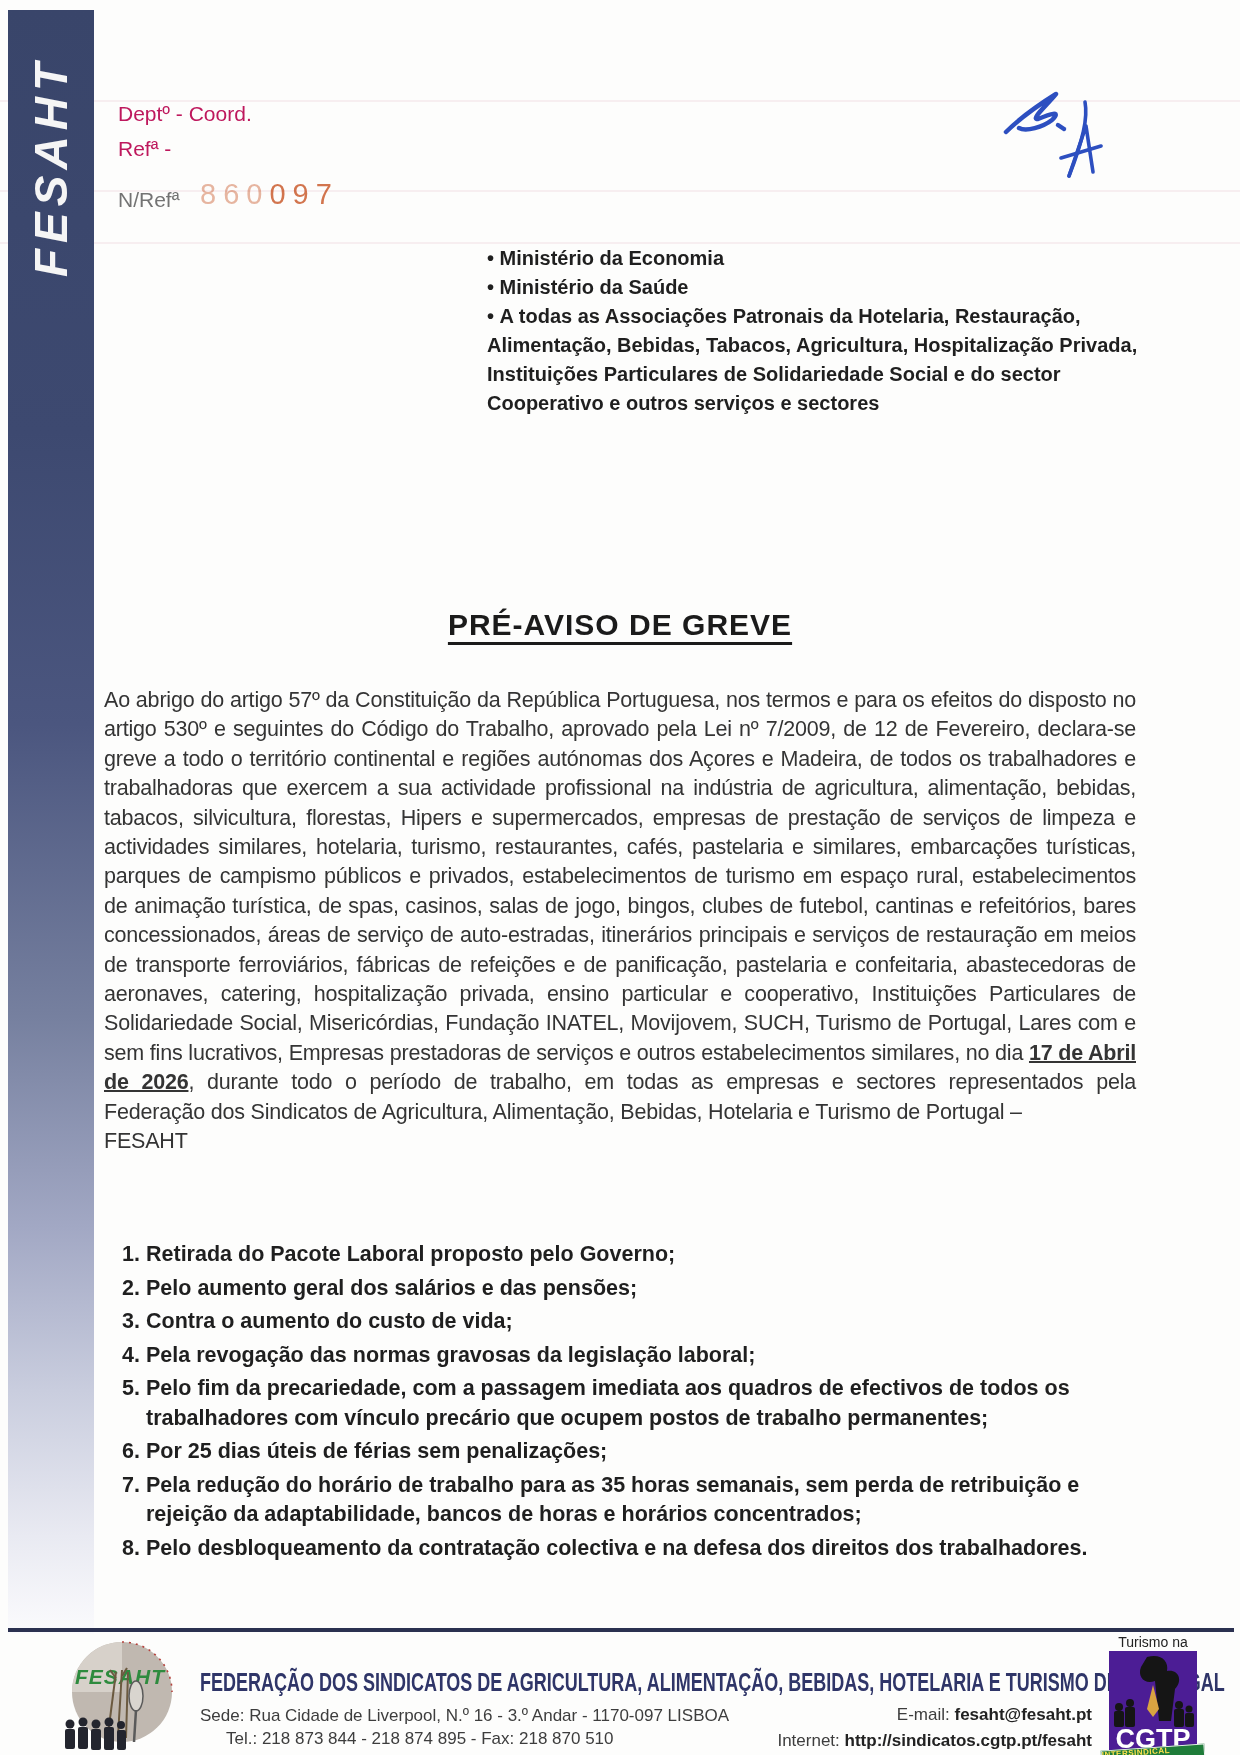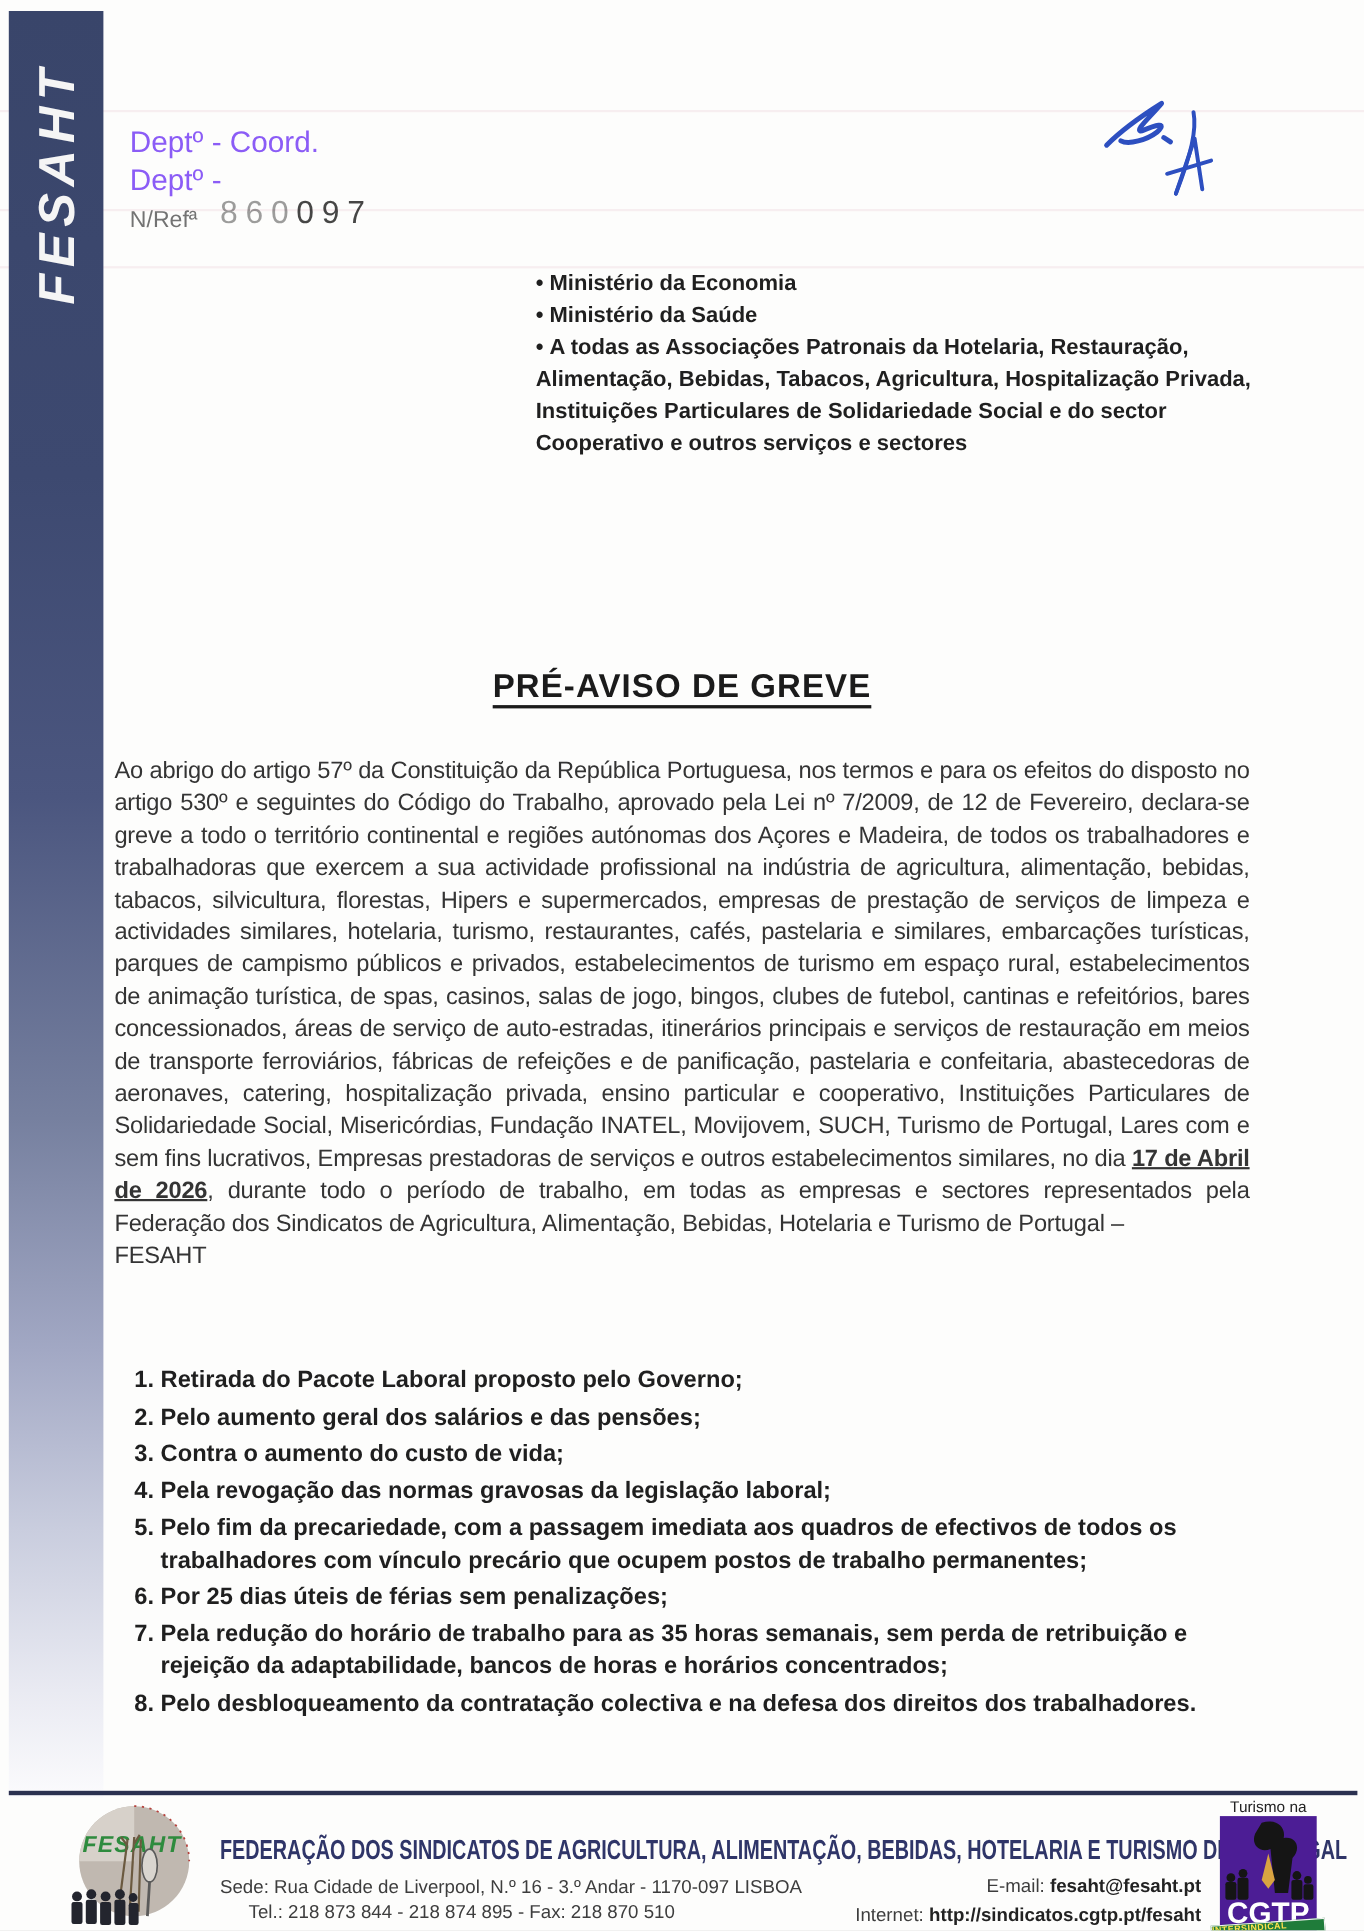--- a/index.html
+++ b/index.html
@@ -16,23 +16,23 @@
     background:linear-gradient(180deg,#39456a 0%,#3d4970 26%,#4b567f 44%,#76809f  62%,#a2a8c4 75%,#c9cdde 85%,#e9eaf2 94%,#fbfbfd 100%);
   }
   .banner-text{
     position:absolute;left:8px;top:42px;width:86px;height:250px;
     display:flex;align-items:center;justify-content:center;
     writing-mode:vertical-rl;transform:rotate(180deg);
     color:#f5f5f5;font-size:46px;font-weight:700;font-style:italic;letter-spacing:6px;
   }
 
   
-  .meta{position:absolute;left:118px;top:112px;font-size:27px;line-height:35px;color:#8b5cf6;}
+  .meta{position:absolute;left:118px;top:96px;font-size:21px;line-height:35px;color:#be185d;}
   .ref-row{position:absolute;left:118px;top:188px;font-size:21px;color:#737373;}
-  .stamp{position:absolute;left:200px;top:178px;font-size:29px;letter-spacing:7px;color:#000000;font-weight:400;}
+  .stamp{position:absolute;left:200px;top:178px;font-size:29px;letter-spacing:7px;color:#c2410c;font-weight:400;}
   .stamp .faint{opacity:.38;}
   .stamp .clear{opacity:.72;}
 
   
   .signature{position:absolute;left:988px;top:76px;width:132px;height:118px;}
 
   
   .recipients{position:absolute;left:487px;top:244px;width:662px;}
   .recipients ul{margin:0;padding:0;list-style:none;}
   .recipients li{font-weight:700;font-size:20px;line-height:29px;color:#1f1f1f;}
@@ -94,21 +94,21 @@
 
   <div class="scanline" style="top:100px"></div>
   <div class="scanline" style="top:190px"></div>
   <div class="scanline" style="top:242px"></div>
 
   <div class="banner"></div>
   <div class="banner-text">FESAHT</div>
 
   <div class="meta">
     <div>Deptº - Coord.</div>
-    <div>Deptº -</div>
+    <div>Refª -</div>
   </div>
   <div class="ref-row">N/Refª</div>
   <div class="stamp"><span class="faint">860</span><span class="clear">097</span></div>
 
   <svg class="signature" viewBox="0 0 132 118">
     <g fill="none" stroke="#2d4fc0" stroke-linecap="round" stroke-linejoin="round">
       <path d="M18 56 C30 44 52 28 68 18 C58 30 42 44 50 43 C62 38 74 34 64 44 C55 51 38 56 31 52" stroke-width="4.5"></path>
       <path d="M70 49 l6 4" stroke-width="4.5"></path>
       <path d="M97 26 C100 42 95 64 81 100" stroke-width="3.6"></path>
       <path d="M81 100 L98 50 L105 96" stroke-width="3.6"></path>

